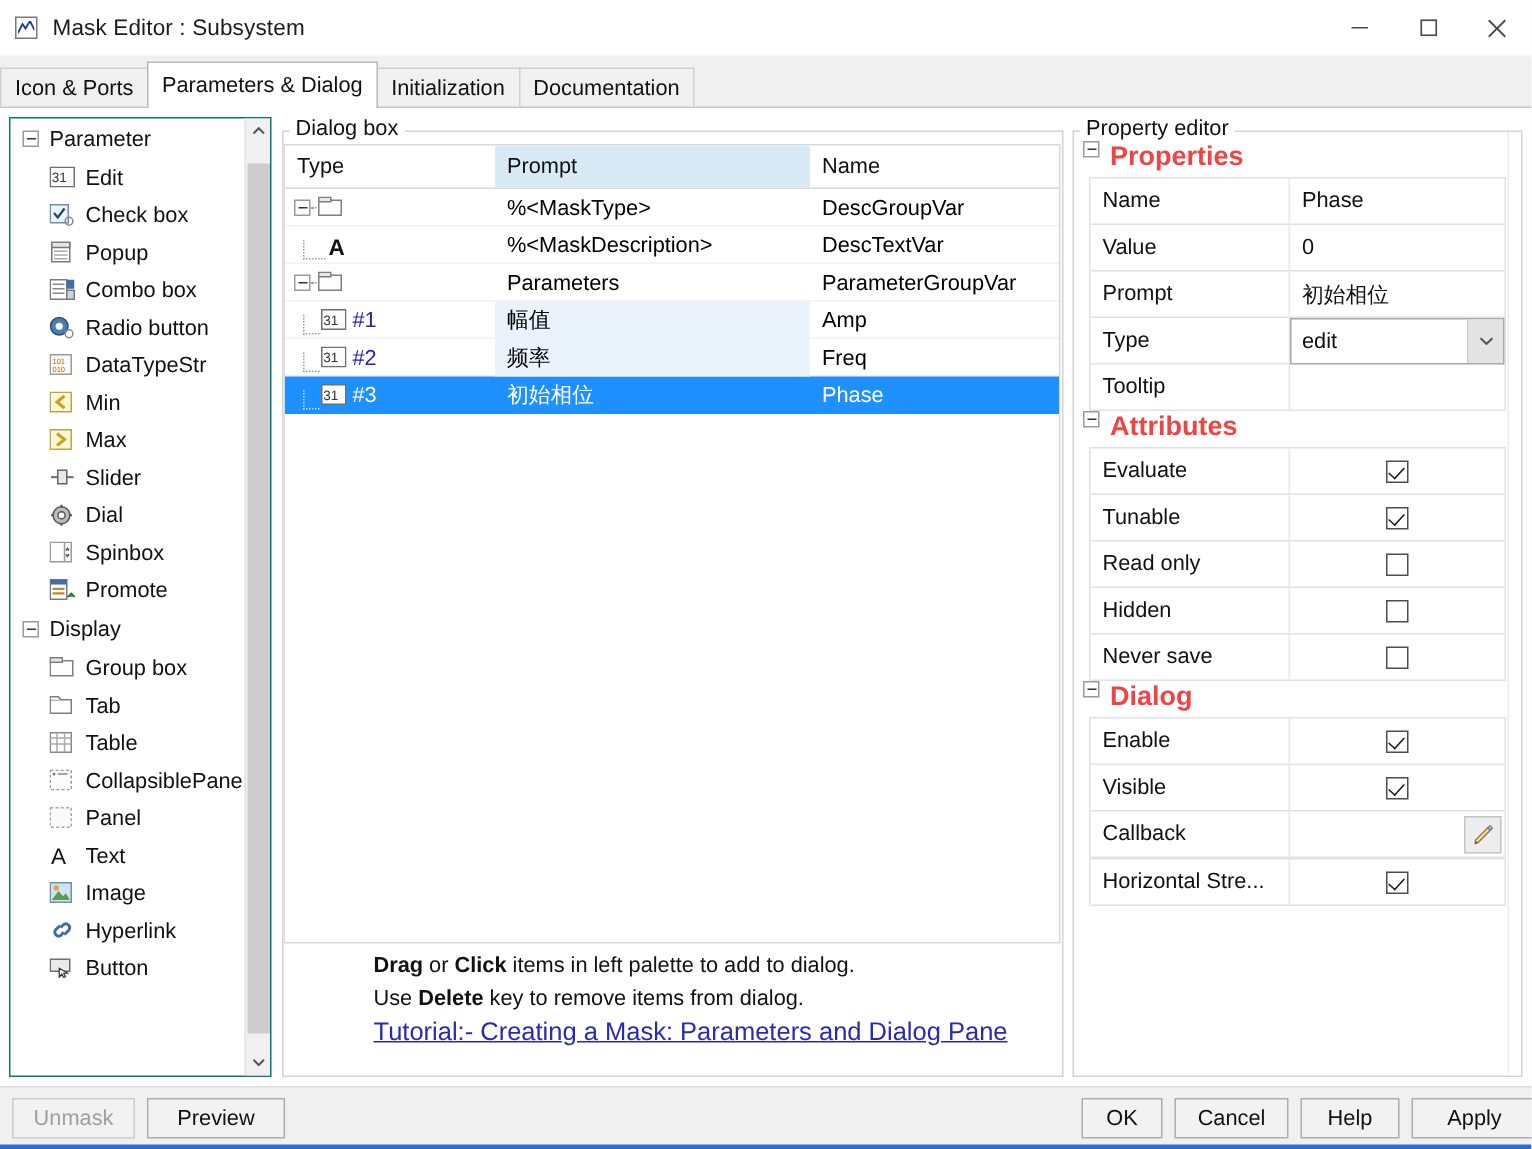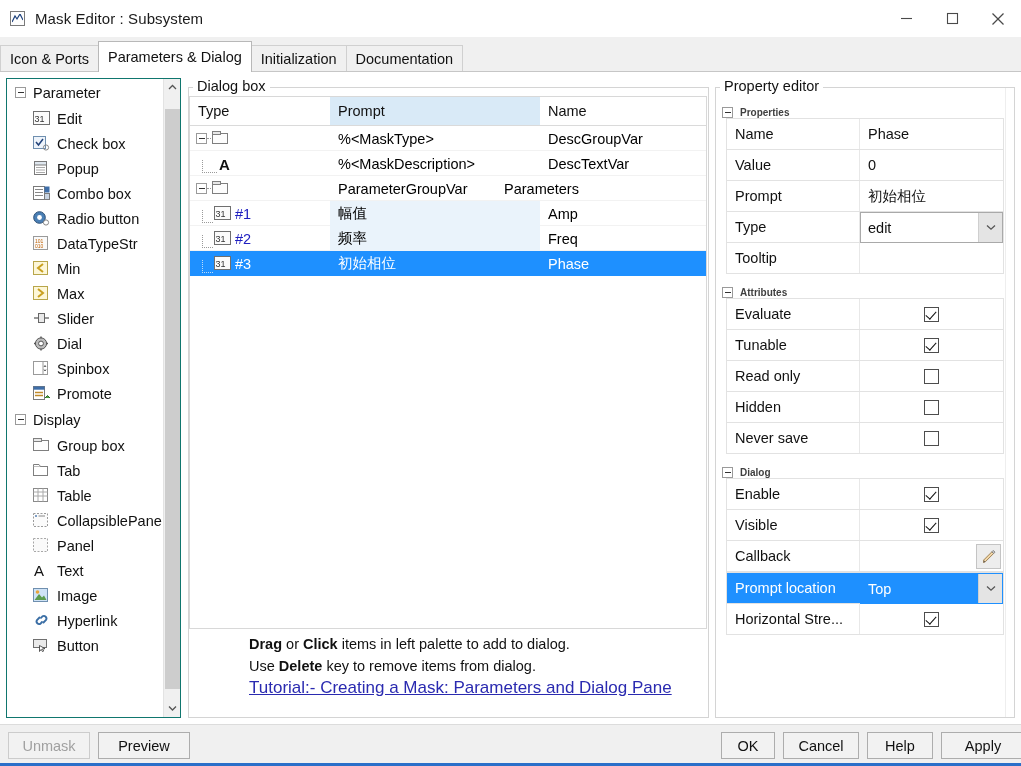--- a/index.html
+++ b/index.html
@@ -321,26 +321,26 @@
   }
   .pe-body {
     position: absolute;
     left: 0; top: 0;
     width: 292px; height: 100%;
     padding-top: 6px;
     box-sizing: border-box;
   }
   .pe-section {
     display: flex;
-    align-items: flex-end;
+    align-items: flex-start;
     height: 24px;
     padding-left: 6px;
-    font-size: 10px;
+    font-size: 18px;
     font-weight: bold;
-    color: #404040;
+    color: #ef4444;
   }
   .pe-section .expander {
     width: 11px; height: 11px;
     border: 1px solid #9a9a9a;
     margin-right: 7px;
     position: relative;
     box-sizing: border-box;
     background: #fff;
     flex: 0 0 auto;
   }
@@ -840,22 +840,22 @@
             <span style="display:inline-block;width:6px;"></span>
             <span class="twisty"></span>
             <span style="display:inline-block;width:4px;border-top:1px dotted #9a9a9a;"></span>
             <span class="pal-ico" style="margin-left:1px;margin-right:0;">
               <svg width="17" height="14" viewBox="0 0 17 14">
                   <rect x="0.5" y="2.5" width="15" height="10" fill="#fdfdfd" stroke="#7f7f7f"></rect>
                   <rect x="0.5" y="0.5" width="8" height="3" fill="#e8e8e8" stroke="#7f7f7f"></rect>
                 </svg>
             </span>
           </div>
+          <div class="tc tc2">Parameters</div>
           <div class="tc tc3">ParameterGroupVar</div>
-          <div class="tc tc2">Parameters</div>
         </div>
 
         <div class="tree-row alt">
           <div class="tc tc1">
             <span style="display:inline-block;width:12px;"></span>
             <span style="display:inline-block;width:10px;height:12px;border-left:1px dotted #9a9a9a;border-bottom:1px dotted #9a9a9a;margin-bottom:-6px;"></span>
             <span class="pal-ico" style="margin-left:1px;margin-right:0;">
               <svg width="17" height="14" viewBox="0 0 17 14">
                   <rect x="0.5" y="0.5" width="16" height="13" fill="#fbfbfb" stroke="#6f6f6f"></rect>
                   <text x="1.5" y="10.5" font-size="9" font-family="Liberation Sans, sans-serif" fill="#333">31</text>
@@ -1009,33 +1009,20 @@
                     <polygon points="2.5,13.5 4.3,12.8 12.6,4.5 10.9,2.8 2.6,11.1" fill="#f2d7a8" stroke="#8a6a3a" stroke-width="0.8"></polygon>
                     <polygon points="10.9,2.8 12.6,4.5 14,3.1 12.3,1.4" fill="#c8c8c8" stroke="#777" stroke-width="0.8"></polygon>
                     <polygon points="2.5,13.5 3.1,11.6 4.3,12.8" fill="#5a5a5a"></polygon>
                   </svg>
                 </span>
               </div>
             </div>
           </div>
 
           <div class="pe-table">
-            <div class="pe-row selrow">
-              <div class="pe-label">Prompt location</div>
-              <div class="pe-val">
-                <div class="pe-combo">
-                  <span class="cb-text">Top</span>
-                  <span class="cb-arrow">
-                    <svg width="10" height="7" viewBox="0 0 10 7">
-                        <polyline points="1,1.5 5,5.2 9,1.5" fill="none" stroke="#555" stroke-width="1.3"></polyline>
-                      </svg>
-                  </span>
-                </div>
-              </div>
-            </div>
             <div class="pe-row">
               <div class="pe-label">Horizontal Stre...</div>
               <div class="pe-val center">
                   <span class="chk on"></span>
                 </div>
             </div>
           </div>
 
         </div>
         <div class="pe-scroll"></div>

